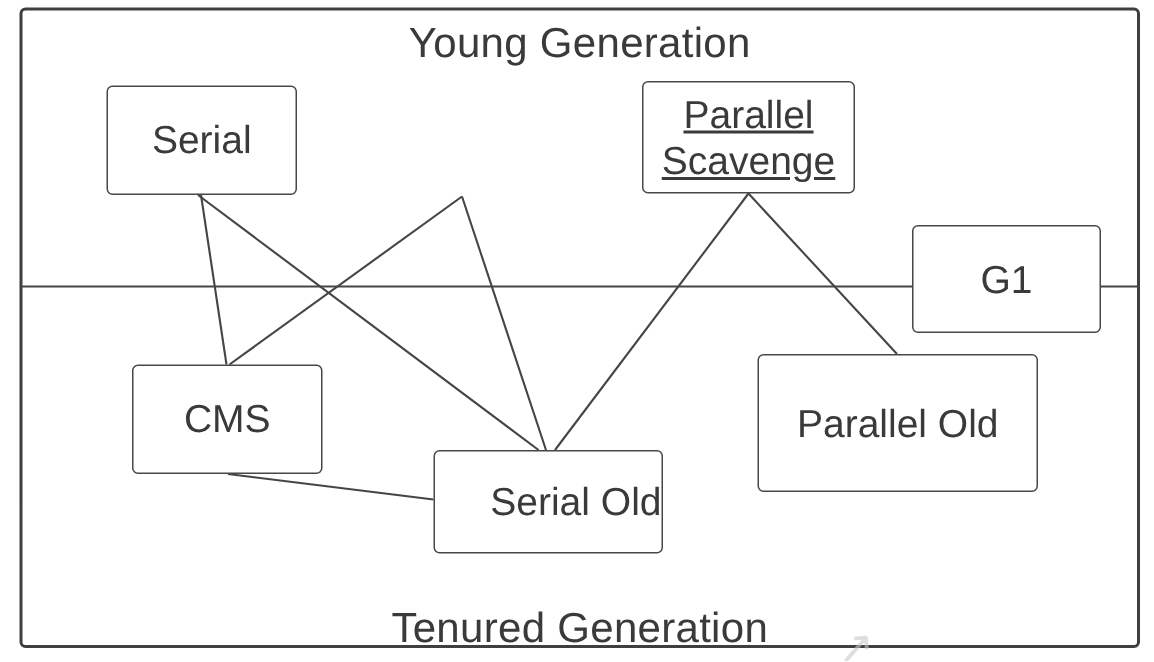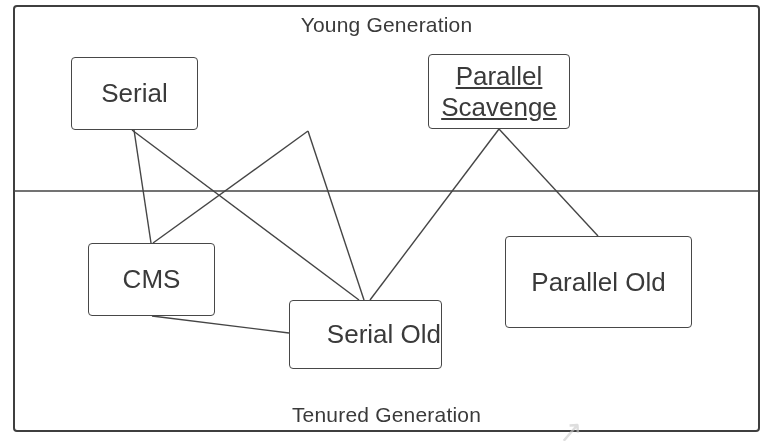--- a/index.html
+++ b/index.html
@@ -28,21 +28,21 @@
     fill: none;
     stroke: #3f3f3f;
     stroke-width: 2;
   }
   .region-label {
     position: absolute;
     left: 14px;
     width: 745px;
     text-align: center;
     color: #3a3a3a;
-    font-size: 21px;
+    font-size: 28px;
     letter-spacing: 0.2px;
   }
   .region-label.young { top: 13px; }
   .region-label.tenured { top: 403px; }
   .node {
     position: absolute;
     box-sizing: border-box;
     background: #ffffff;
     border: 1.5px solid #474747;
     border-radius: 4px;
@@ -98,20 +98,23 @@
 
   <div class="node node-serial">
     <span>Serial</span>
   </div>
 
 
   <div class="node node-parallel-scavenge">
     <span>Parallel Scavenge</span>
   </div>
 
+  <div class="node node-g1">
+    <span>G1</span>
+  </div>
 
   <div class="node node-cms">
     <span>CMS</span>
   </div>
 
   <div class="node node-serial-old">
     <span>Serial Old</span>
   </div>
 
   <div class="node node-parallel-old">

